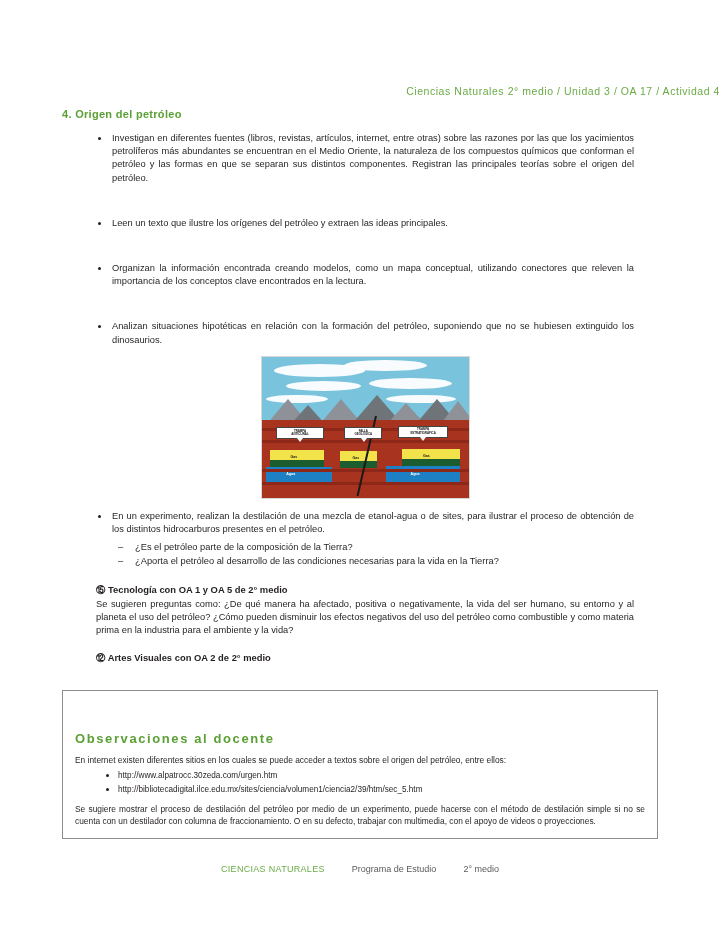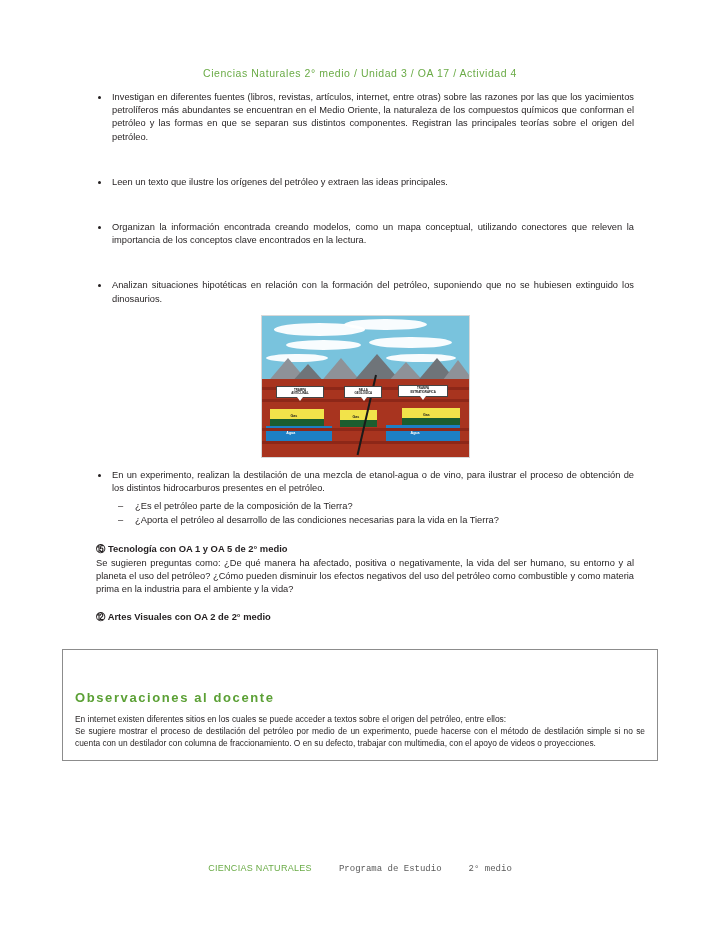--- a/index.html
+++ b/index.html
@@ -18,26 +18,26 @@
   .page {
     width: 720px;
     height: 932px;
     box-sizing: border-box;
     padding: 0;
     position: relative;
   }
 
   
   .doc-header {
-    text-align: center;
+    text-align: right;
     color: #6aab46;
     font-size: 10.5px;
     letter-spacing: 0.55px;
     margin: 0;
-    padding-top: 66px;
+    padding-top: 84px;
     line-height: 14px;
     font-family: "Liberation Sans", sans-serif;
   }
 
   .section-title {
     color: #5ba035;
     font-size: 11px;
     font-weight: bold;
     letter-spacing: 0.3px;
     padding-left: 62px;
@@ -289,29 +289,30 @@
     bottom: 58px;
     width: 100%;
     text-align: center;
     font-size: 9px;
   }
   .doc-footer .subj {
     color: #6aab46;
     letter-spacing: 0.3px;
   }
   .doc-footer .sep { display: inline-block; width: 22px; }
-  .doc-footer .meta { color: #5b5b5b; font-family: Liberation Mono, monospace; }
+  .doc-footer .meta { color: #5b5b5b; }
 </style>
 </head>
 <body>
 
 <div class="page">
 
   <div class="doc-header">Ciencias Naturales 2° medio / Unidad 3 / OA 17 / Actividad 4</div>
 
+  <div class="section-title">4. Origen del petróleo</div>
 
   <div class="content">
 
     <ul class="bullets">
       <li>Investigan en diferentes fuentes (libros, revistas, artículos, internet, entre otras) sobre las razones por las que los yacimientos petrolíferos más abundantes se encuentran en el Medio Oriente, la naturaleza de los compuestos químicos que conforman el petróleo y las formas en que se separan sus distintos componentes. Registran las principales teorías sobre el origen del petróleo.</li>
       <li class="tight">Leen un texto que ilustre los orígenes del petróleo y extraen las ideas principales.</li>
       <li class="tight">Organizan la información encontrada creando modelos, como un mapa conceptual, utilizando conectores que releven la importancia de los conceptos clave encontrados en la lectura.</li>
       <li class="tight">Analizan situaciones hipotéticas en relación con la formación del petróleo, suponiendo que no se hubiesen extinguido los dinosaurios.</li>
     </ul>
 
@@ -365,21 +366,21 @@
         <div class="geo-label gl1">TRAMPA
 ANTICLINAL</div>
         <div class="geo-label gl2">FALLA
 GEOLÓGICA</div>
         <div class="geo-label gl3">TRAMPA
 ESTRATIGRÁFICA</div>
       </div>
     </div>
 
     <ul class="bullets">
-      <li>En un experimento, realizan la destilación de una mezcla de etanol-agua o de vino, para ilustrar el proceso de obtención de los distintos hidrocarburos presentes en el petróleo.</li>
+      <li>En un experimento, realizan la destilación de una mezcla de etanol-agua o de sites, para ilustrar el proceso de obtención de los distintos hidrocarburos presentes en el petróleo.</li>
     </ul>
 
     <ul class="dashes">
       <li>¿Es el petróleo parte de la composición de la Tierra?</li>
       <li style="padding-left:17px;">
         <span class="cont">¿Aporta el petróleo al desarrollo de las condiciones necesarias para la vida en la Tierra?</span>
       </li>
     </ul>
 
     <div class="subject-block">
@@ -395,20 +396,28 @@
         <span class="marker">⑫</span>
         <span>Artes Visuales con OA 2 de 2° medio</span>
       </div>
     </div>
 
   </div>
 
   <div class="obs-box">
     <div class="obs-title">Observaciones al docente</div>
     <div class="obs-text">En internet existen diferentes sitios en los cuales se puede acceder a textos sobre el origen del petróleo, entre ellos:</div>
+    <ul class="obs-links">
+      <li>
+        <span>http://www.alpatrocc.30zeda.com/urgen.htm</span>
+      </li>
+      <li>
+        <span>http://bibliotecadigital.ilce.edu.mx/sites/ciencia/volumen1/ciencia2/39/htm/sec_5.htm</span>
+      </li>
+    </ul>
     <div class="obs-foot">Se sugiere mostrar el proceso de destilación del petróleo por medio de un experimento, puede hacerse con el método de destilación simple si no se cuenta con un destilador con columna de fraccionamiento. O en su defecto, trabajar con multimedia, con el apoyo de videos o proyecciones.</div>
   </div>
 
   <div class="doc-footer">
     <span class="subj">CIENCIAS NATURALES</span>
     <span class="sep"></span>
     <span class="meta">Programa de Estudio</span>
     <span class="sep"></span>
     <span class="meta">2° medio</span>
   </div>

